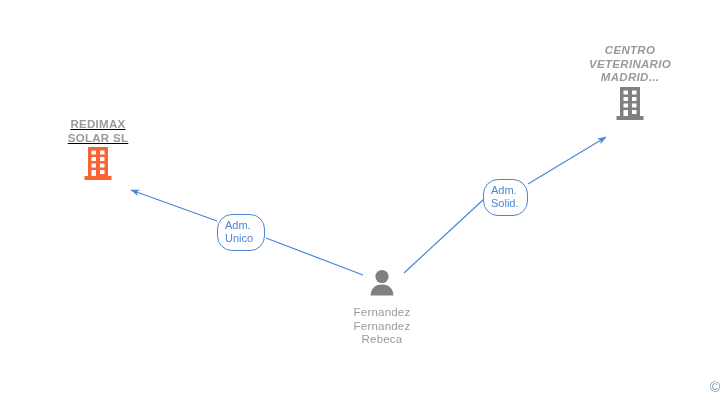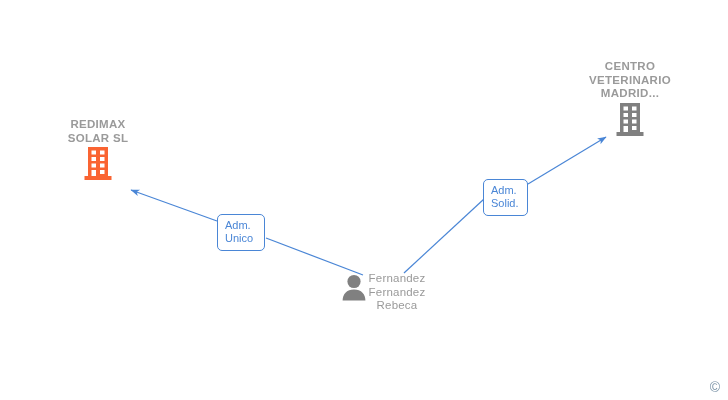--- a/index.html
+++ b/index.html
@@ -49,39 +49,39 @@
   .node-label.person {
     color: #9a9a9a;
     font-weight: normal;
     letter-spacing: 0.2px;
   }
   .node-icon {
     display: block;
   }
 
   
-  #node-redimax      { left: 23px;  top: 118px; }
-  #node-centro       { left: 555px; top: 60px;  }
+  #node-redimax      { left: 23px;  top: 118px; text-decoration: underline; }
+  #node-centro       { left: 555px; top: 44px; font-style: italic;  }
   #node-person       { left: 307px; top: 268px; }
 
   .node-person-inner {
     display: flex;
-    flex-direction: row;
+    flex-direction: column;
     align-items: center;
   }
   .person-name {
     margin-top: 4px;
   }
 
   
   .rel-chip {
     position: absolute;
     box-sizing: border-box;
     border: 1px solid #4a86d6;
-    border-radius: 5px;
+    border-radius: 15px;
     background: #ffffff;
     color: #4a86d6;
     font-size: 11px;
     line-height: 13px;
     padding: 4px 7px 5px 7px;
     text-align: left;
     white-space: pre-line;
     z-index: 5;
   }
   #chip-adm-unico { left: 217px; top: 214px; width: 48px; }

